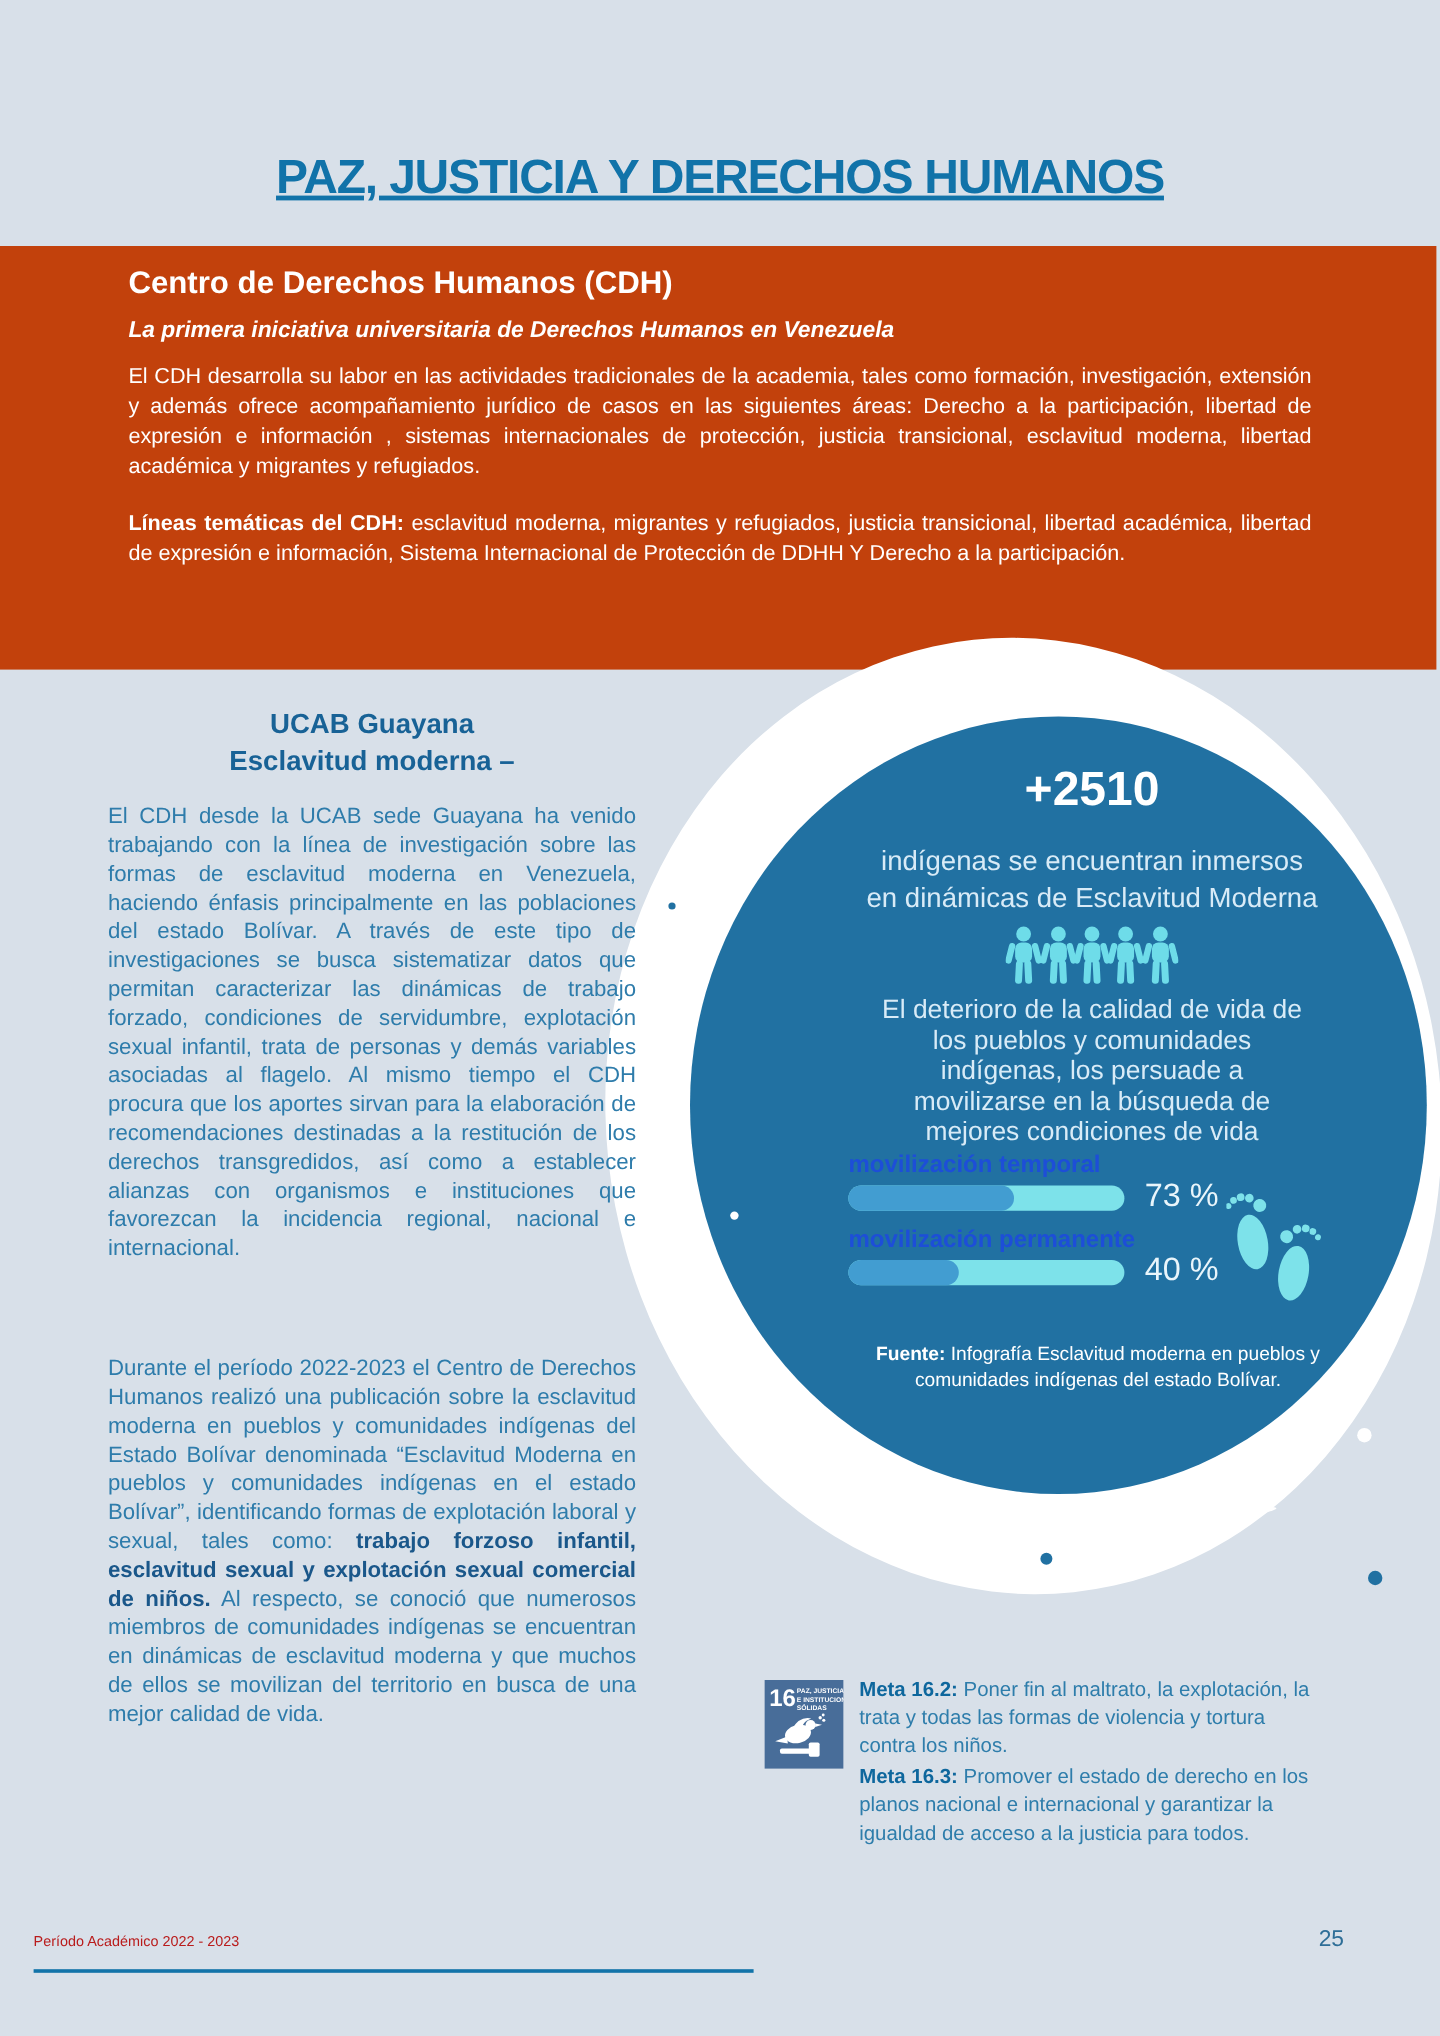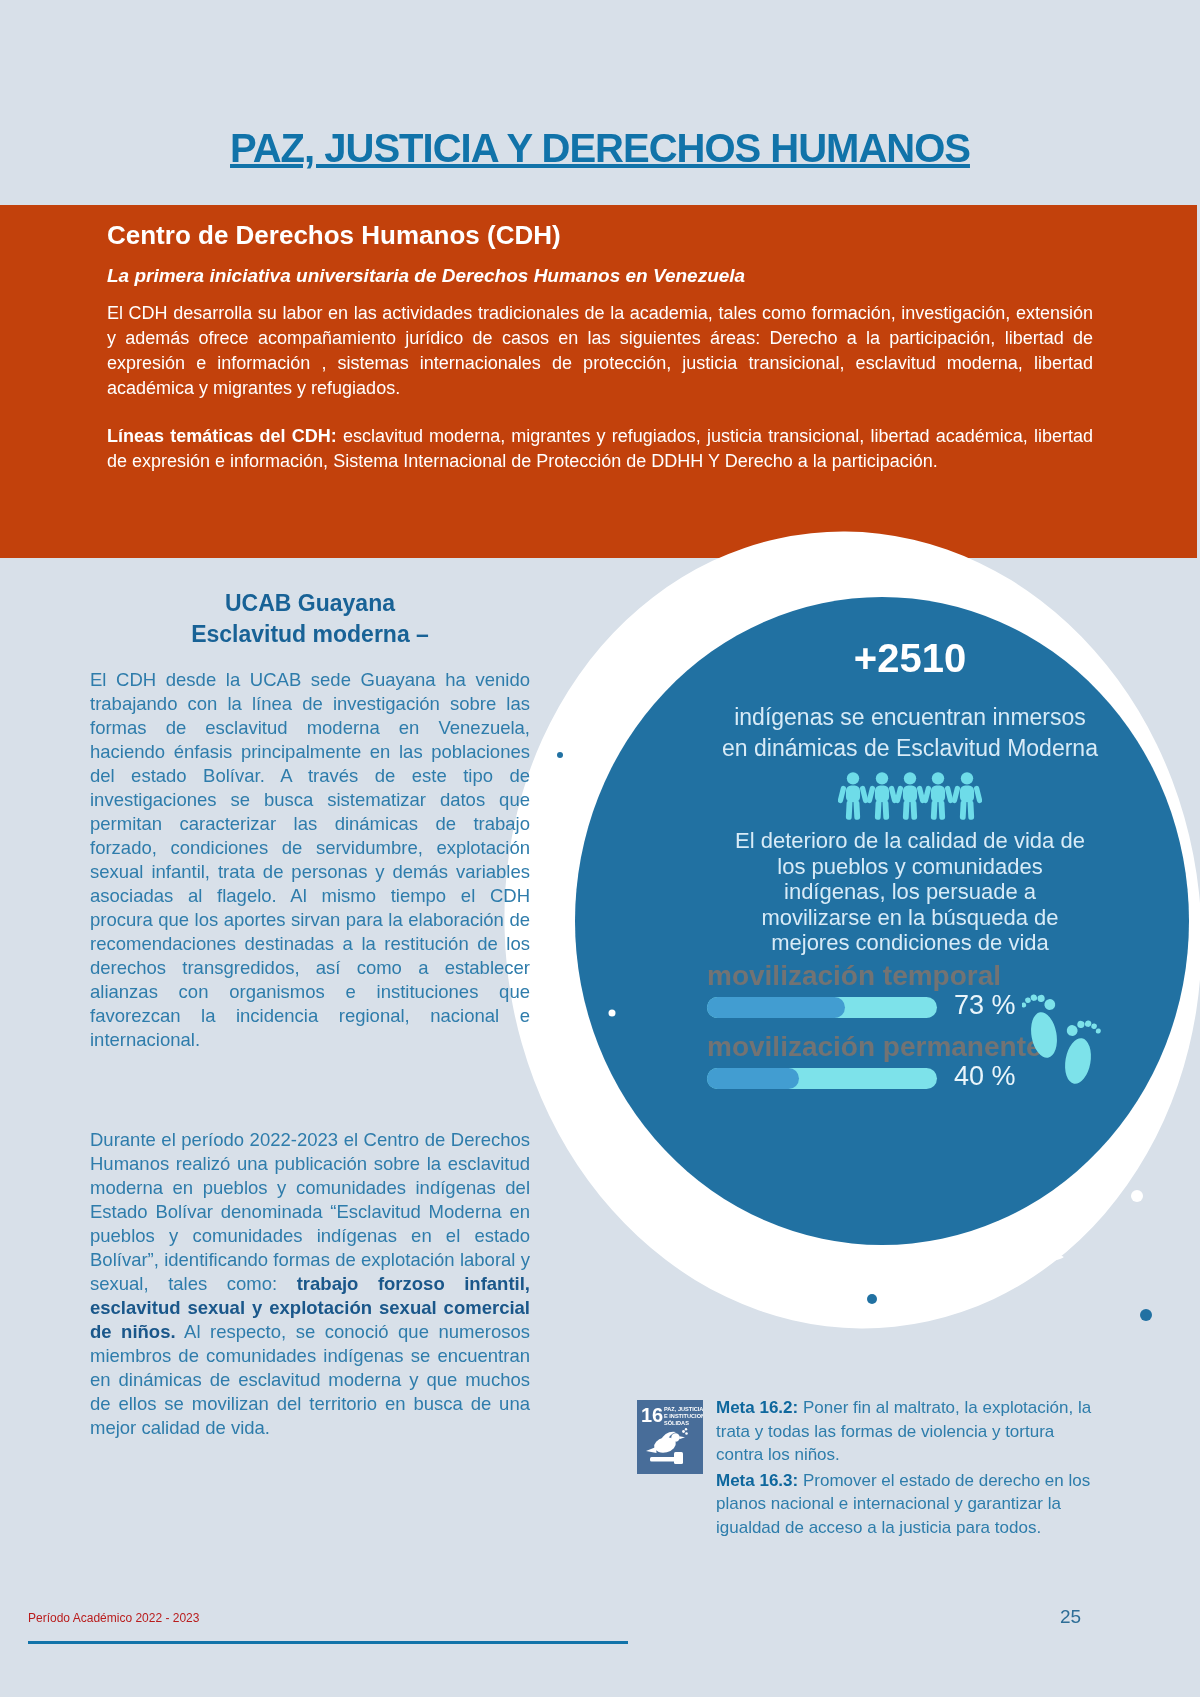--- a/index.html
+++ b/index.html
@@ -42,21 +42,21 @@
   .stat { top:636px; left:585px; width:650px; text-align:center;
           font-size:40px; font-weight:700; color:#ffffff; }
   .stat-caption { top:702px; left:585px; width:650px; text-align:center;
           font-size:23px; line-height:31px; color:#d8ebf7; }
   .icons-row { top:770px; left:585px; width:650px; text-align:center; }
   .icons-row svg { margin:0 -3px; vertical-align:top; }
   .circle-body { top:828px; left:585px; width:650px; text-align:center;
           font-size:22px; line-height:25.5px; color:#d8ebf7; }
 
   .bars { top:960px; left:707px; width:420px; }
-  .bar-label { font-size:28px; font-weight:700; color:#737373; }
+  .bar-label { font-size:20px; font-weight:700; color:#1d4ed8; }
   .bar-row { position:relative; margin-top:5px; height:21px; }
   .bar-track { position:absolute; left:0; top:0; width:230px; height:21px;
                border-radius:11px; background:#7de2ea; }
   .bar-fill { position:absolute; left:0; top:0; height:21px;
               border-radius:11px; background:#429dd1; }
   .bar-pct { position:absolute; left:247px; top:-7px; font-size:27px; color:#e9f5fb; }
   .bar-group2 { margin-top:13px; }
 
   .footprints { top:990px; left:1022px; }
 
@@ -66,21 +66,21 @@
 
   .sdg-icon { top:1400px; left:637px; }
   .metas { top:1396px; left:716px; width:382px; font-size:17px;
            line-height:23.5px; color:#2e7dab; }
   .metas p { margin:0; }
   .metas p + p { margin-top:2px; }
   .meta-label { font-weight:700; color:#0e679d; }
 
   .footer-label { top:1611px; left:28px; font-size:12px; color:#b91c1c; }
   .footer-line { top:1641px; left:28px; width:600px; height:3px; background:#1173a9; }
-  .page-number { top:1606px; left:1060px; width:60px; text-align:left;
+  .page-number { top:1606px; left:1060px; width:60px; text-align:right;
                  font-size:19px; color:#2e6e97; }
 </style>
 </head>
 <body>
 
 <div id="page">
 
   <svg width="0" height="0" style="position:absolute" aria-hidden="true">
     <defs>
       <g id="person">
@@ -185,20 +185,24 @@
 
   <svg class="abs footprints" width="80" height="120" viewBox="0 0 80 120" fill="#7de2ea">
     <g transform="translate(42,0) scale(-1,1) rotate(10 20 45)">
         <use href="#foot"></use>
       </g>
     <g transform="translate(36,26) rotate(10 20 45)">
         <use href="#foot"></use>
       </g>
   </svg>
 
+  <p class="abs fuente">
+    <b>Fuente:</b>
+    <span>Infografía Esclavitud moderna en pueblos y comunidades indígenas del estado Bolívar.</span>
+  </p>
 
   <div class="abs lc-heading">
     <span style="display:block">UCAB Guayana</span>
     <span style="display:block">Esclavitud moderna –</span>
   </div>
   <p class="abs lc-p lc-p1">El CDH desde la UCAB sede Guayana ha venido trabajando con la línea de investigación sobre las formas de esclavitud moderna en Venezuela, haciendo énfasis principalmente en las poblaciones del estado Bolívar. A través de este tipo de investigaciones se busca sistematizar datos que permitan caracterizar las dinámicas de trabajo forzado, condiciones de servidumbre, explotación sexual infantil, trata de personas y demás variables asociadas al flagelo. Al mismo tiempo el CDH procura que los aportes sirvan para la elaboración de recomendaciones destinadas a la restitución de los derechos transgredidos, así como a establecer alianzas con organismos e instituciones que favorezcan la incidencia regional, nacional e internacional.</p>
   <p class="abs lc-p lc-p2">
     <span>Durante el período 2022-2023 el Centro de Derechos Humanos realizó una publicación sobre la esclavitud moderna en pueblos y comunidades indígenas del Estado Bolívar denominada “Esclavitud Moderna en pueblos y comunidades indígenas en el estado Bolívar”, identificando formas de explotación laboral y sexual, tales como:</span>
     <span class="lc-bold">trabajo forzoso infantil, esclavitud sexual y explotación sexual comercial de niños.</span>
     <span>Al respecto, se conoció que numerosos miembros de comunidades indígenas se encuentran en dinámicas de esclavitud moderna y que muchos de ellos se movilizan del territorio en busca de una mejor calidad de vida.</span>

